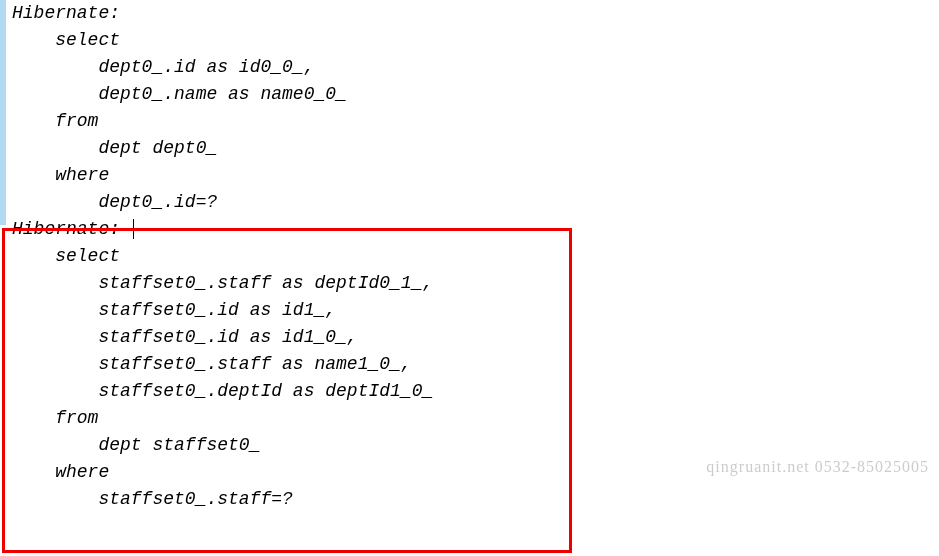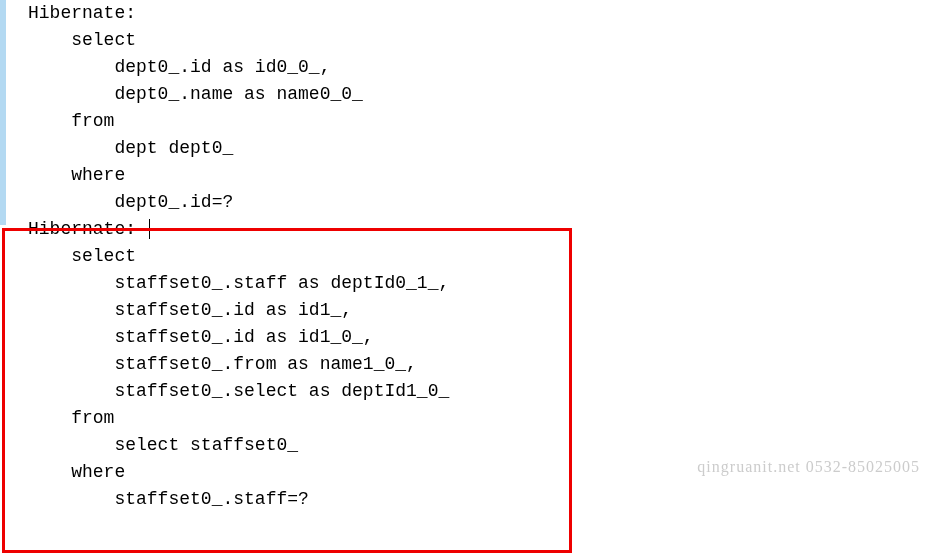--- a/index.html
+++ b/index.html
@@ -16,21 +16,22 @@
       position: relative;
       width: 939px;
       height: 556px;
     }
     .container {
       padding: 0;
       position: relative;
     }
     .code-block {
       white-space: pre;
-      padding-left: 28px;
+      padding-left: 12px;
+      font-style: italic;
     }
     .selection-bar {
       position: absolute;
       left: 0;
       top: 0;
       width: 6px;
       height: 225px;
       background: #b3d9f2;
     }
     .highlight-box {
@@ -45,21 +46,21 @@
     .cursor-line {
       display: inline-block;
       width: 1px;
       height: 20px;
       background: #000;
       vertical-align: middle;
       margin-left: 2px;
     }
     .watermark {
       position: absolute;
-      right: 19px;
+      right: 10px;
       top: 455px;
       color: #cccccc;
       font-size: 16px;
       font-family: 'SimSun', serif;
       letter-spacing: 1px;
     }
   </style>
 </head>
 <body>
 
@@ -73,23 +74,23 @@
 <span>    from</span>
 <span>        dept dept0_ </span>
 <span>    where</span>
 <span>        dept0_.id=?</span></div>
 
   <div class="code-block"><span>Hibernate: </span><span class="cursor-line"></span>
 <span>    select</span>
 <span>        staffset0_.staff as deptId0_1_,</span>
 <span>        staffset0_.id as id1_,</span>
 <span>        staffset0_.id as id1_0_,</span>
-<span>        staffset0_.from as name1_0_,</span>
-<span>        staffset0_.select as deptId1_0_ </span>
+<span>        staffset0_.staff as name1_0_,</span>
+<span>        staffset0_.deptId as deptId1_0_ </span>
 <span>    from</span>
-<span>        select staffset0_ </span>
+<span>        dept staffset0_ </span>
 <span>    where</span>
 <span>        staffset0_.staff=?</span></div>
 
   <div class="highlight-box"></div>
 
   <div class="watermark">qingruanit.net 0532-85025005</div>
 </div>
 
 </body></html>

